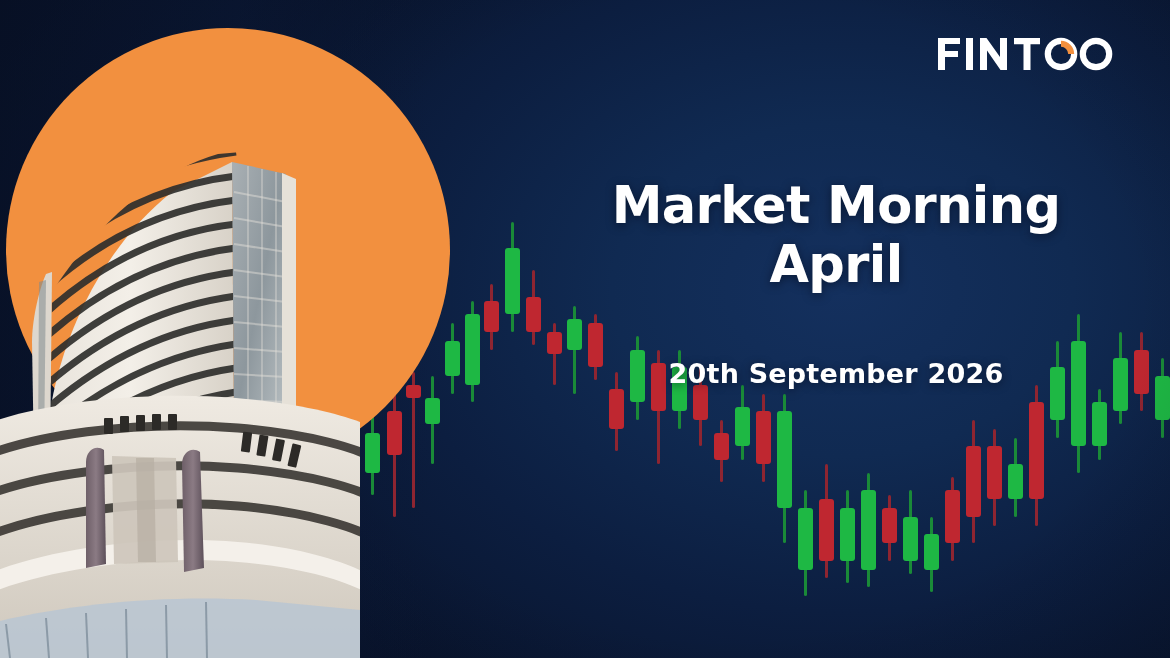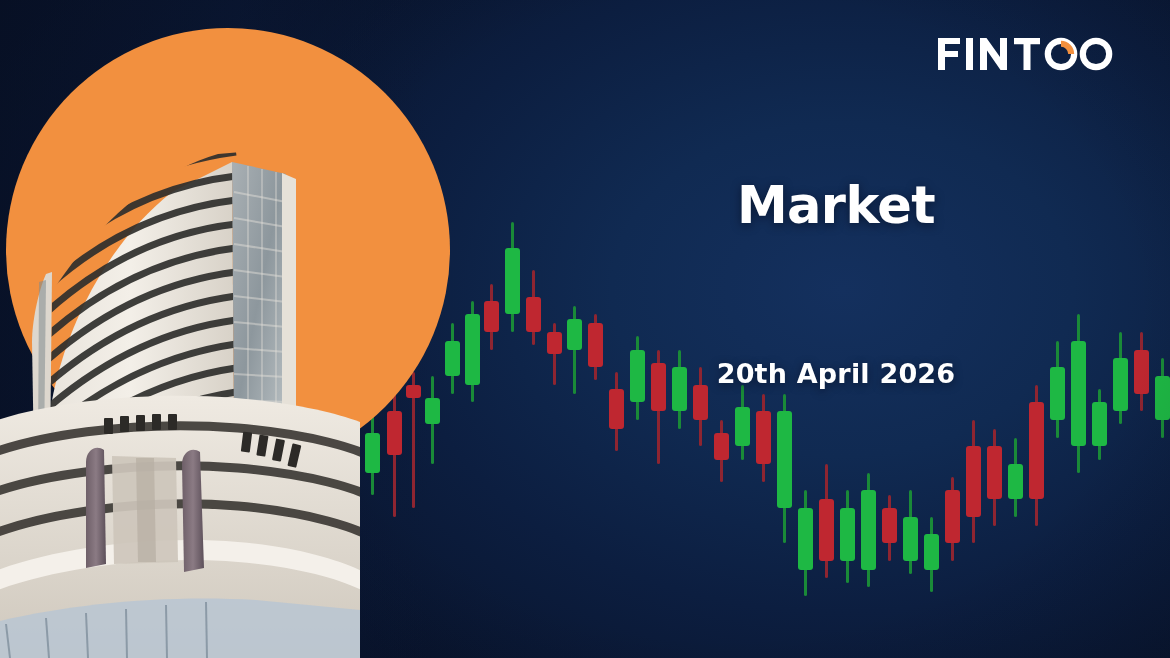--- a/index.html
+++ b/index.html
@@ -334,19 +334,20 @@
         <circle cx="125" cy="24" r="7.2" fill="#0c1e40"></circle>
       </g>
 
       <g>
         <circle cx="160" cy="24" r="13.2" fill="none" stroke="#ffffff" stroke-width="6.2"></circle>
       </g>
     </svg>
   </div>
 
   <div class="headline">
-    <div>Market</div>
+    <div>Market Morning</div>
+    <div>April</div>
   </div>
 
-  <div class="subhead">20th April 2026</div>
+  <div class="subhead">20th September 2026</div>
 
 
 </div>
 
 </body></html>

